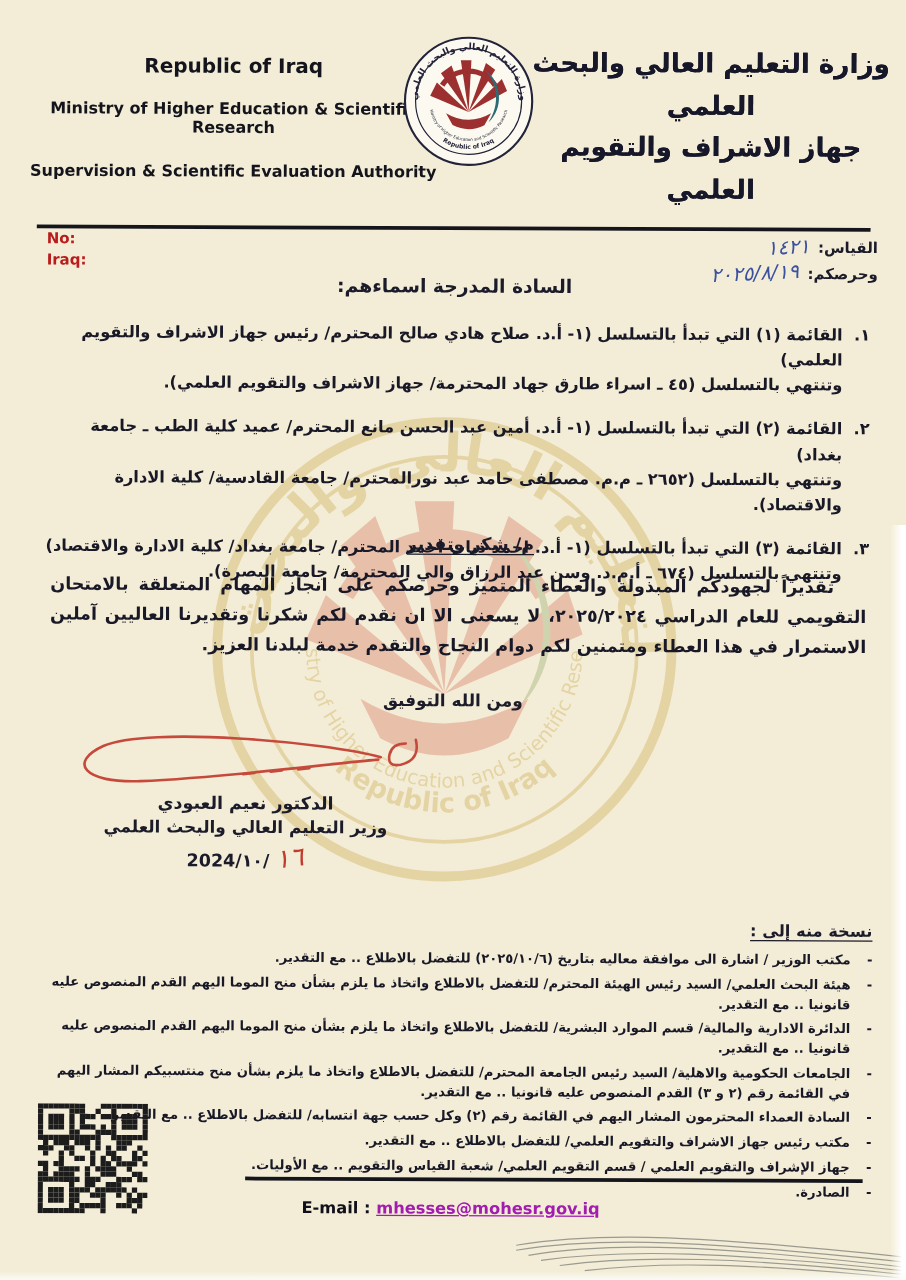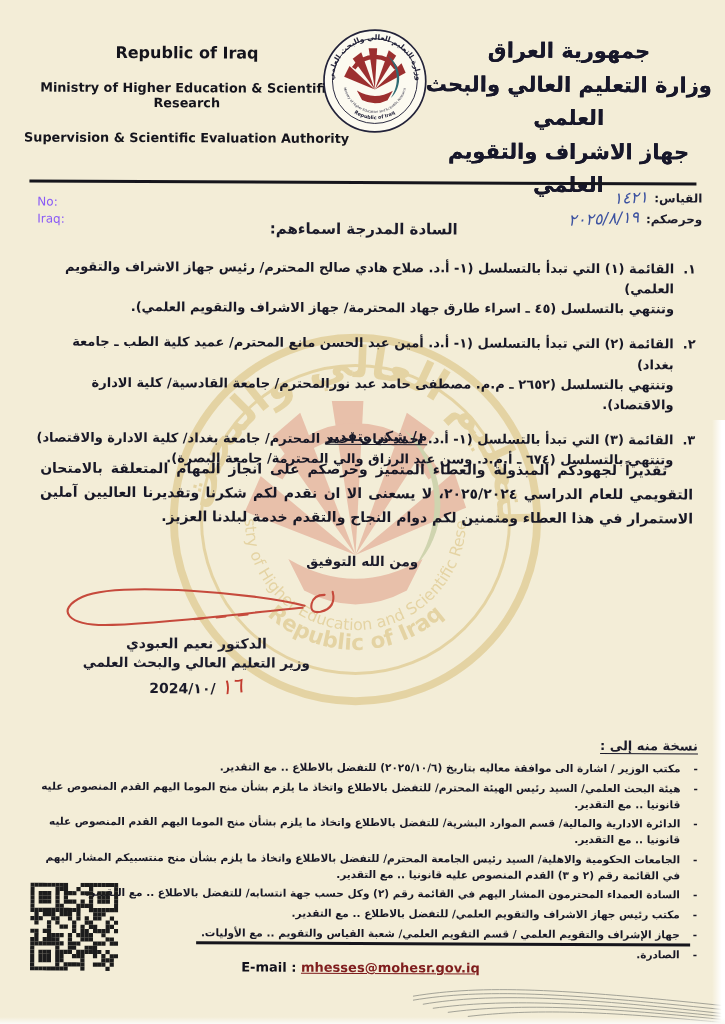--- a/index.html
+++ b/index.html
@@ -14,21 +14,21 @@
   
   .hdr-en{position:absolute;left:20px;top:44px;width:330px;text-align:center;font-weight:bold;color:#14141c;}
   .hdr-en .l1{font-size:16px;margin-bottom:18px;}
   .hdr-en .l2{font-size:12.8px;margin-bottom:20px;}
   .hdr-en .l3{font-size:12.8px;}
   .logo{position:absolute;left:320px;top:28px;width:106px;height:106px;}
   .hdr-ar{position:absolute;left:424px;top:34px;width:286px;text-align:center;direction:rtl;
     font-weight:bold;font-size:21px;line-height:1.6;color:#17172a;text-shadow:0 0 .4px #17172a;}
   .rule-top{position:absolute;left:28px;top:181px;width:667px;height:3px;background:#15151c;}
 
-  .no-date{position:absolute;left:36px;top:195px;font-size:12px;font-weight:normal;line-height:17px;color:#8b5cf6;}
+  .no-date{position:absolute;left:36px;top:184px;font-size:12px;font-weight:bold;line-height:17px;color:#b91c1c;}
   .ar-meta{position:absolute;right:24px;top:186px;direction:rtl;text-align:right;}
   .ar-meta .row{display:flex;align-items:center;gap:7px;font-size:12px;font-weight:bold;height:21px;}
   .hand{color:#3c52a0;font-style:italic;font-size:16px;letter-spacing:1px;display:inline-block;transform:rotate(-3deg);font-weight:normal;}
 
   .addressee{position:absolute;left:0;right:0;top:220px;text-align:center;font-size:15px;font-weight:bold;direction:rtl;}
 
   .doc-list{position:absolute;left:36px;right:30px;top:258px;direction:rtl;}
   .doc-item{display:flex;gap:9px;font-size:13px;font-weight:bold;line-height:1.55;margin-bottom:15px;color:#181826;}
   .doc-item-num{flex:0 0 auto;}
   .doc-item-text{flex:1;}
@@ -52,21 +52,21 @@
 
   .cc{position:absolute;left:26px;right:26px;top:737px;direction:rtl;}
   .cc-head{font-size:13px;font-weight:bold;text-decoration:underline;text-underline-offset:3px;margin-bottom:8px;}
   .cc-item{display:flex;gap:13px;font-size:10.5px;font-weight:bold;line-height:1.5;margin-bottom:4px;color:#181826;}
   .cc-dash{flex:0 0 auto;}
   .cc-text{flex:1;}
 
   .qr{position:absolute;left:32px;top:884px;width:88px;height:88px;}
   .rule-bottom{position:absolute;left:198px;top:942px;width:494px;height:3px;background:#15151c;}
   .email{position:absolute;left:0;right:0;top:960px;text-align:center;font-size:13px;font-weight:bold;color:#10101a;}
-  .email a{color:#7f1d1d;}
+  .email a{color:#a21caf;}
   .curves{position:absolute;right:0;bottom:2px;pointer-events:none;}
 
   .edge-right{position:absolute;top:420px;right:0;width:13px;height:604px;
     background:linear-gradient(to right,rgba(243,237,215,0),#fff 75%);}
   .edge-bottom{position:absolute;left:0;bottom:0;width:100%;height:7px;
     background:linear-gradient(to bottom,rgba(243,237,215,0),#fbfbf7);}
 </style>
 </head>
 <body>
 
@@ -132,21 +132,20 @@
       <path d="M33,59 Q50,69 67,59 L62,68 Q50,74 38,68 Z" fill="#9c2f2f"></path>
       <text font-size="4.6" fill="#23233a" font-weight="bold">
         <textPath href="#lgBot" startOffset="50%" text-anchor="middle">Republic of Iraq</textPath>
       </text>
       <text font-size="3.1" fill="#23233a">
         <textPath href="#lgBot2" startOffset="50%" text-anchor="middle">Ministry of Higher Education and Scientific Research</textPath>
       </text>
     </svg>
 
     <div class="hdr-ar">
-      <div>جمهورية العراق</div>
       <div>وزارة التعليم العالي والبحث العلمي</div>
       <div>جهاز الاشراف والتقويم العلمي</div>
     </div>
 
     <div class="rule-top"></div>
 
     <div class="no-date">
       <div>No:</div>
       <div>Iraq:</div>
     </div>

